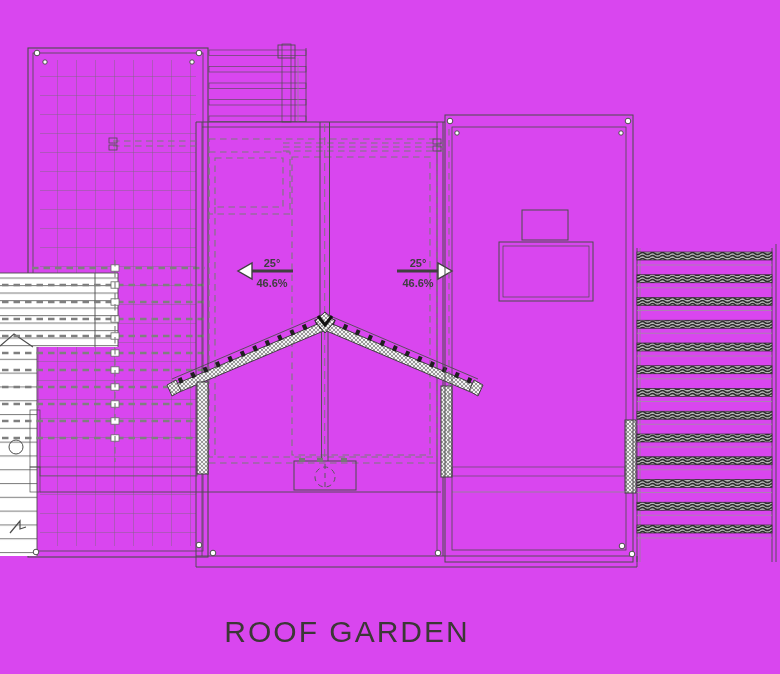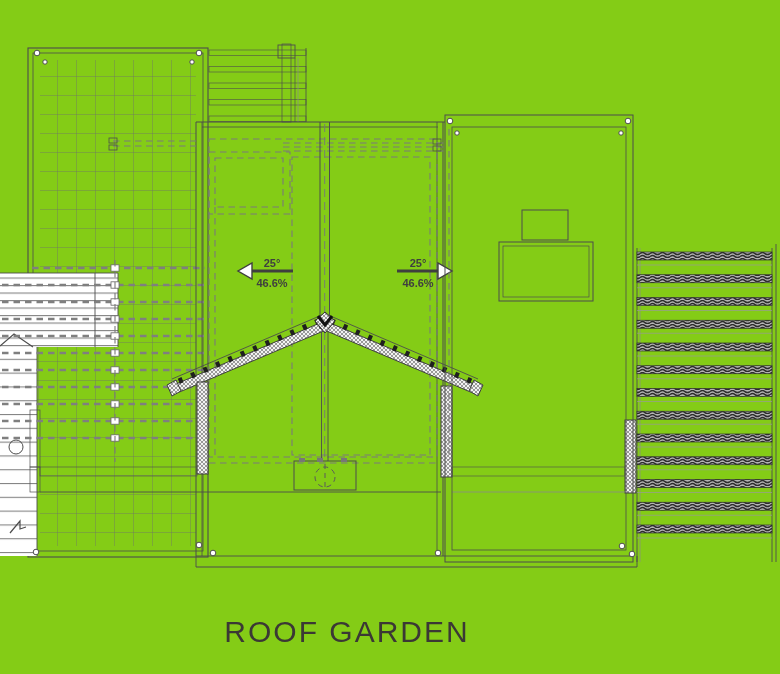--- a/index.html
+++ b/index.html
@@ -1,16 +1,16 @@
 <!DOCTYPE html>
 <html><head>
 <meta charset="utf-8">
 <style>
   html,body{margin:0;padding:0;background:#ffffff;}
-  .sheet{width:780px;height:674px;position:relative;background:#84cc16;overflow:hidden;
+  .sheet{width:780px;height:674px;position:relative;background:#d946ef;overflow:hidden;
          font-family:"Liberation Sans", sans-serif;}
   svg text{font-family:"Liberation Sans", sans-serif;}
   .deckrow{stroke:#7f7f7f;stroke-width:2.4;stroke-dasharray:6.5 5;fill:none;}
   .dash{stroke:#7a7a7a;stroke-width:1.1;stroke-dasharray:6.5 4.5;fill:none;}
   .ln{stroke:#4d4d4d;fill:none;}
   .lt{stroke:#8b8b8b;fill:none;}
   .screw{fill:#ffffff;stroke:#4d4d4d;stroke-width:1;}
 </style>
 </head>
 <body>

